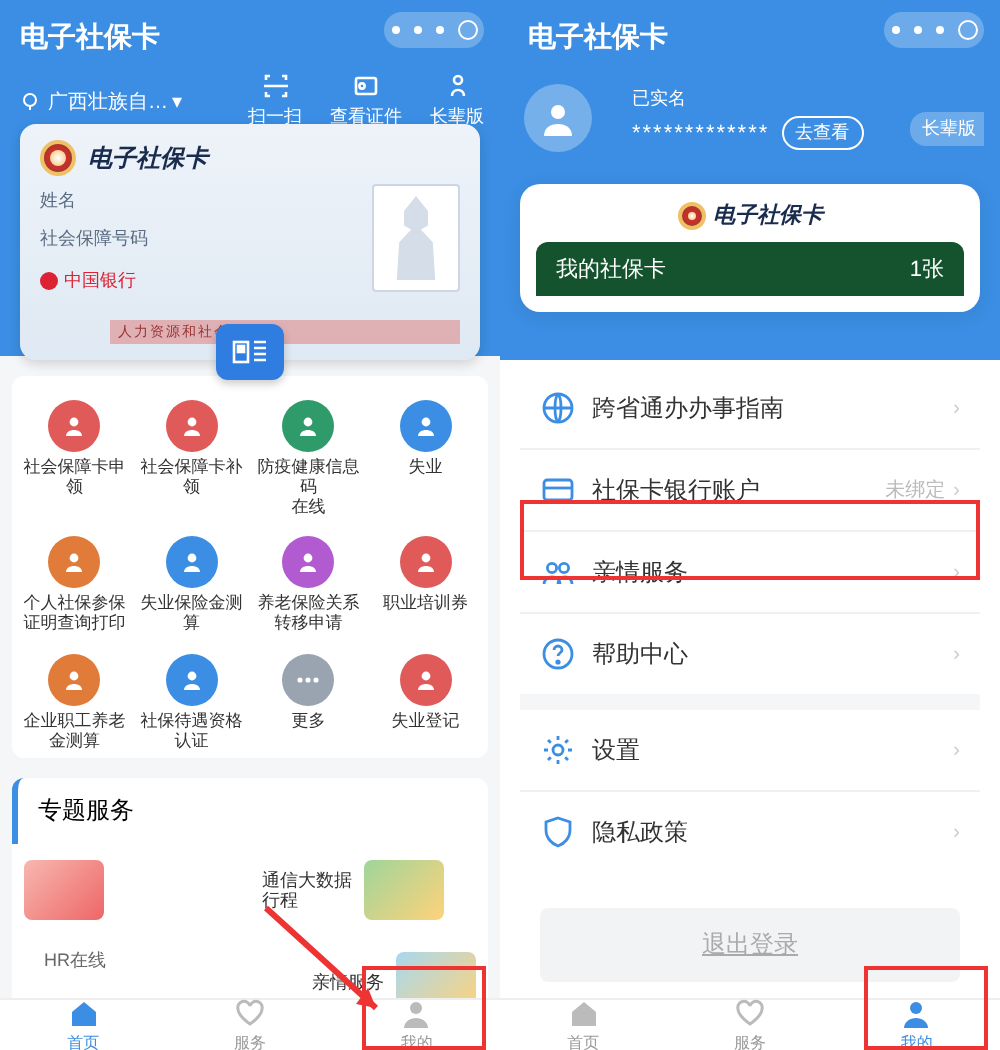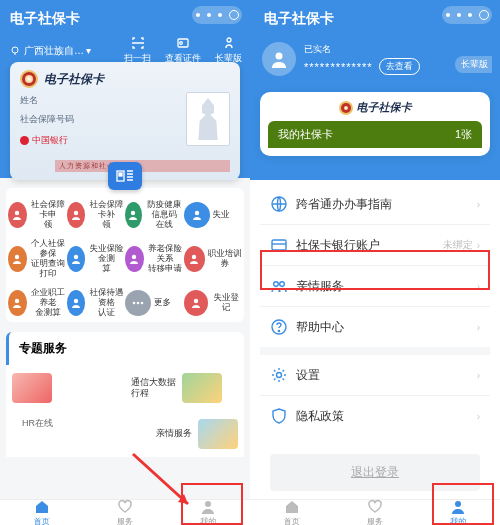--- a/index.html
+++ b/index.html
@@ -26,54 +26,54 @@
   .cardTitle{ font-size:12px; font-weight:700; font-style:italic; color:#1a2c4d;}
   .cardRow{ font-size:9px; color:#5a6b82; margin-top:6px; display:flex; align-items:center; gap:4px;}
   .avatarBox{ position:absolute; top:30px; right:10px; width:44px; height:54px; background:#fff; border:1px solid #cdd6e2; border-radius:2px; display:flex; align-items:center; justify-content:center;}
   .avatarSil{ width:30px; height:42px; background:#d5dde8; clip-path: polygon(50% 0,70% 18%,70% 35%,58% 40%,78% 55%,82% 100%,18% 100%,22% 55%,42% 40%,30% 35%,30% 18%);}
   .cardBank{ color:#d23; font-size:9px; display:flex; align-items:center; gap:3px; margin-top:8px;}
   .strip{ position:absolute; bottom:8px; left:45px; right:10px; height:12px; background:rgba(220,70,60,.35); font-size:7px; color:#933; display:flex; align-items:center; padding:0 4px; letter-spacing:1px;}
   .qrBtn{ position:absolute; left:50%; bottom:-12px; transform:translateX(-50%); width:34px; height:28px; background:#2f7de0; border-radius:6px; display:flex; align-items:center; justify-content:center; box-shadow:0 2px 4px rgba(0,0,0,.2);}
   
   .gridSec{ background:#fff; margin:10px 6px 0 6px; border-radius:6px; padding:12px 2px 4px 2px;}
   .grid{ display:grid; grid-template-columns:repeat(4,1fr); row-gap:10px;}
-  .cell{ display:flex; align-items:center; gap:3px;}
+  .cell{ display:flex; flex-direction:column; align-items:center; gap:3px;}
   .ci{ width:26px; height:26px; border-radius:50%; display:flex; align-items:center; justify-content:center;}
   .clabel{ font-size:8.5px; color:#333; text-align:center; line-height:1.15; white-space:pre-line;}
   .robot{ position:absolute; right:2px; top:218px; display:flex; flex-direction:column; align-items:center;}
   .robotH{ width:34px; height:26px; background:#1f6fc8; border-radius:10px 10px 6px 6px; position:relative;}
   .robotH::before,.robotH::after{content:"";position:absolute; width:6px; height:6px; background:#fff; border-radius:50%; top:8px;}
   .robotH::before{left:8px;} .robotH::after{right:8px;}
   .robotLbl{ font-size:8px; background:#fff; color:#2f7de0; border:1px solid #cfe2f7; border-radius:8px; padding:0 4px; margin-top:-2px;}
   
-  .secH{ margin:10px 6px 0 6px; background:#fff; border-radius:6px 6px 0 0; padding:8px 10px; font-size:12px; font-weight:700; border-left:3px solid #3b8ee3;}
+  .secH{ margin:10px 6px 0 6px; background:#fff; border-radius:6px 6px 0 0; padding:8px 10px; font-size:12px; font-weight:400; border-left:3px solid #3b8ee3;}
   .svcRow{ background:#fff; margin:0 6px; display:flex;}
   .svcItem{ flex:1; padding:8px 6px; display:flex; align-items:center; gap:6px;}
   .svcTxt{ font-size:9px; color:#333; white-space:pre-line; line-height:1.2;}
   .svcIll{ width:40px; height:30px; border-radius:4px; }
   .hr{ font-size:9px; color:#666; background:#fff; margin:0 6px; padding:6px 10px;}
   
   .tab{ position:absolute; left:0; right:0; bottom:0; height:26px; background:#fff; border-top:1px solid #eee; display:flex;}
   .tabI{ flex:1; display:flex; flex-direction:column; align-items:center; justify-content:center; gap:1px; font-size:8px; color:#999;}
   .tabI.active{ color:#3b8ee3;}
   .tabIc{ width:18px; height:18px; display:flex; align-items:center; justify-content:center;}
   
   .hl{ position:absolute; border:2.5px solid #e33; pointer-events:none;}
   .arrow{ position:absolute; pointer-events:none;}
   
   .hdrR { background:#3b8ee3; height:180px; color:#fff; padding:6px 8px 0 12px; position:relative;}
-  .profRow{ display:flex; align-items:center; gap:8px; margin-top:8px;}
+  .profRow{ display:flex; align-items:center; gap:20px; margin-top:8px;}
   .avR{ width:34px; height:34px; border-radius:50%; background:rgba(255,255,255,.3); display:flex; align-items:center; justify-content:center;}
   .realTag{ font-size:9px;}
   .dots{ font-size:11px; letter-spacing:1px;}
   .goBtn{ font-size:9px; border:1px solid #fff; border-radius:9px; padding:1px 6px;}
   .elder{ position:absolute; right:8px; top:56px; font-size:9px; background:rgba(255,255,255,.25); border-radius:8px 0 0 8px; padding:2px 4px 2px 6px;}
   .panel{ position:absolute; left:10px; right:10px; top:92px; bottom:auto; background:#fff; border-radius:10px; box-shadow:0 2px 10px rgba(0,0,0,.08); overflow:hidden;}
   .panelH{ display:flex; align-items:center; justify-content:center; gap:4px; font-size:11px; color:#c22; padding:8px 0 2px 0;}
-  .panelSub{ background:#4d7c0f; color:#fff; margin:4px 8px 8px 8px; border-radius:6px 6px 0 0; display:flex; justify-content:space-between; padding:6px 10px; font-size:11px;text-align:center;}
+  .panelSub{ background:#14532d; color:#fff; margin:4px 8px 8px 8px; border-radius:6px 6px 0 0; display:flex; justify-content:space-between; padding:6px 10px; font-size:11px;text-align:center;}
   .list{ position:absolute; left:10px; right:10px; top:184px;}
   .li{ background:#fff; display:flex; align-items:center; gap:8px; padding:11px 10px; font-size:12px; color:#333; border-top:1px solid #f0f0f0;}
   .li:first-child{ border-top:none;}
   .liR{ margin-left:auto; color:#bbb; font-size:10px; display:flex; align-items:center; gap:4px;}
   .chev{ color:#ccc;}
   .gap{ height:8px; background:#f5f6f8;}
   .logout{ margin:18px 10px 0 10px; background:#f2f3f5; color:#aaa; text-align:center; padding:10px; font-size:12px; border-radius:4px;text-decoration:underline;}
   
   svg{ display:block;}
 </style>

